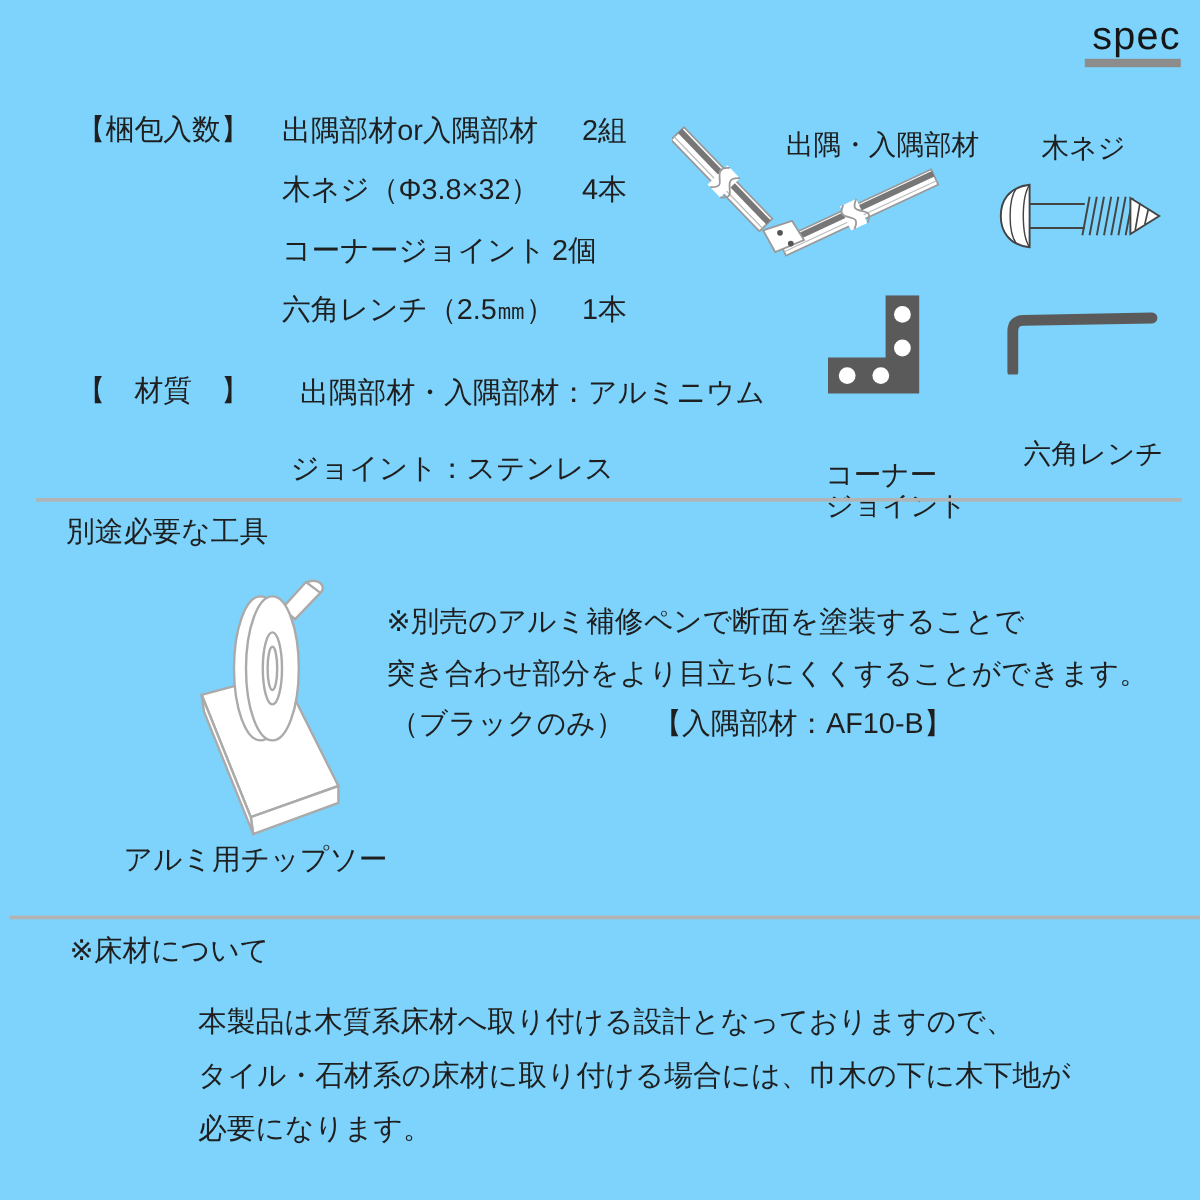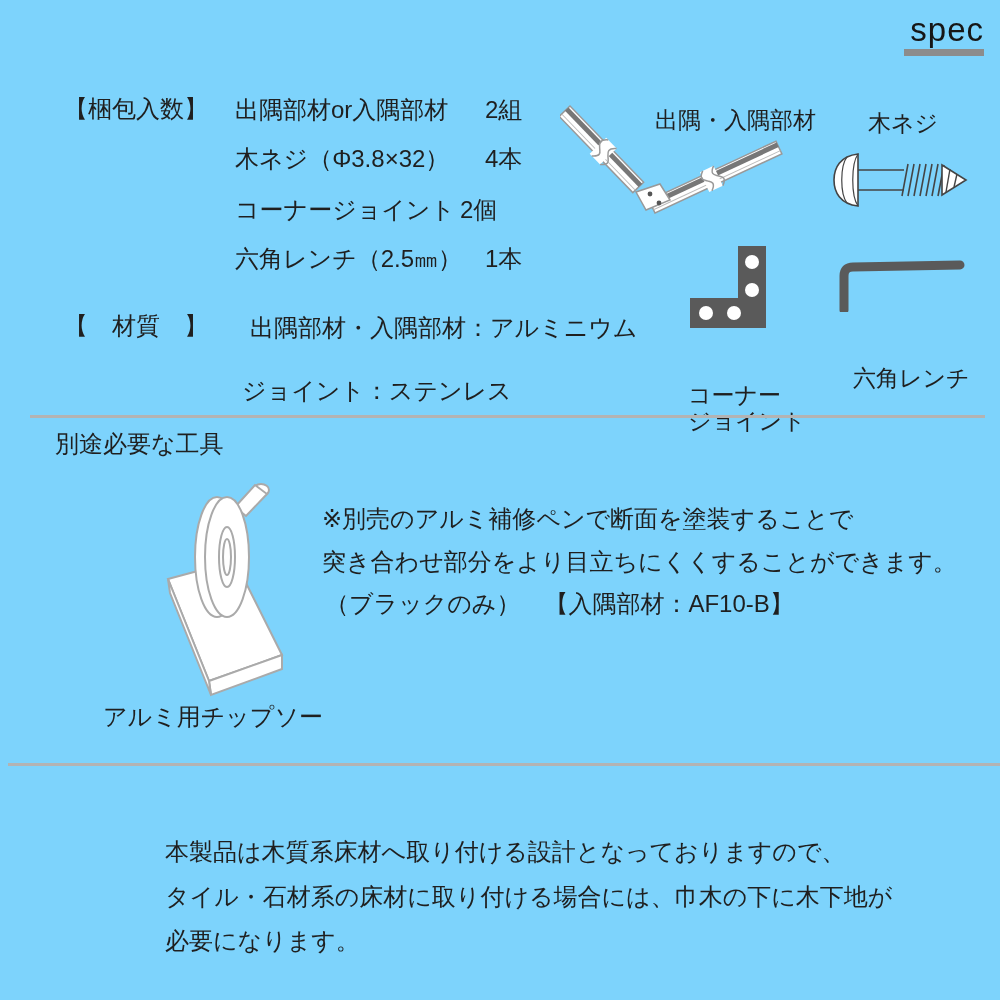--- a/index.html
+++ b/index.html
@@ -137,17 +137,18 @@
     </svg>
   </div>
   <div class="abs t24" style="left:103px;top:704px;">アルミ用チップソー</div>
 
   <div class="abs t24" style="left:322px;top:506px;">※別売のアルミ補修ペンで断面を塗装することで</div>
   <div class="abs t24" style="left:322px;top:549px;">突き合わせ部分をより目立ちにくくすることができます。</div>
   <div class="abs t24" style="left:325px;top:591px;">（ブラックのみ）　【入隅部材：AF10-B】</div>
 
   <div class="divider" style="left:8px;top:763px;width:992px;"></div>
 
+  <div class="abs t24" style="left:58px;top:780px;">※床材について</div>
   <div class="abs t24" style="left:165px;top:839px;">本製品は木質系床材へ取り付ける設計となっておりますので、</div>
   <div class="abs t24" style="left:165px;top:928px;">必要になります。</div>
   <div class="abs t24" style="left:165px;top:884px;">タイル・石材系の床材に取り付ける場合には、巾木の下に木下地が</div>
 
 </div>
 
 </body></html>

